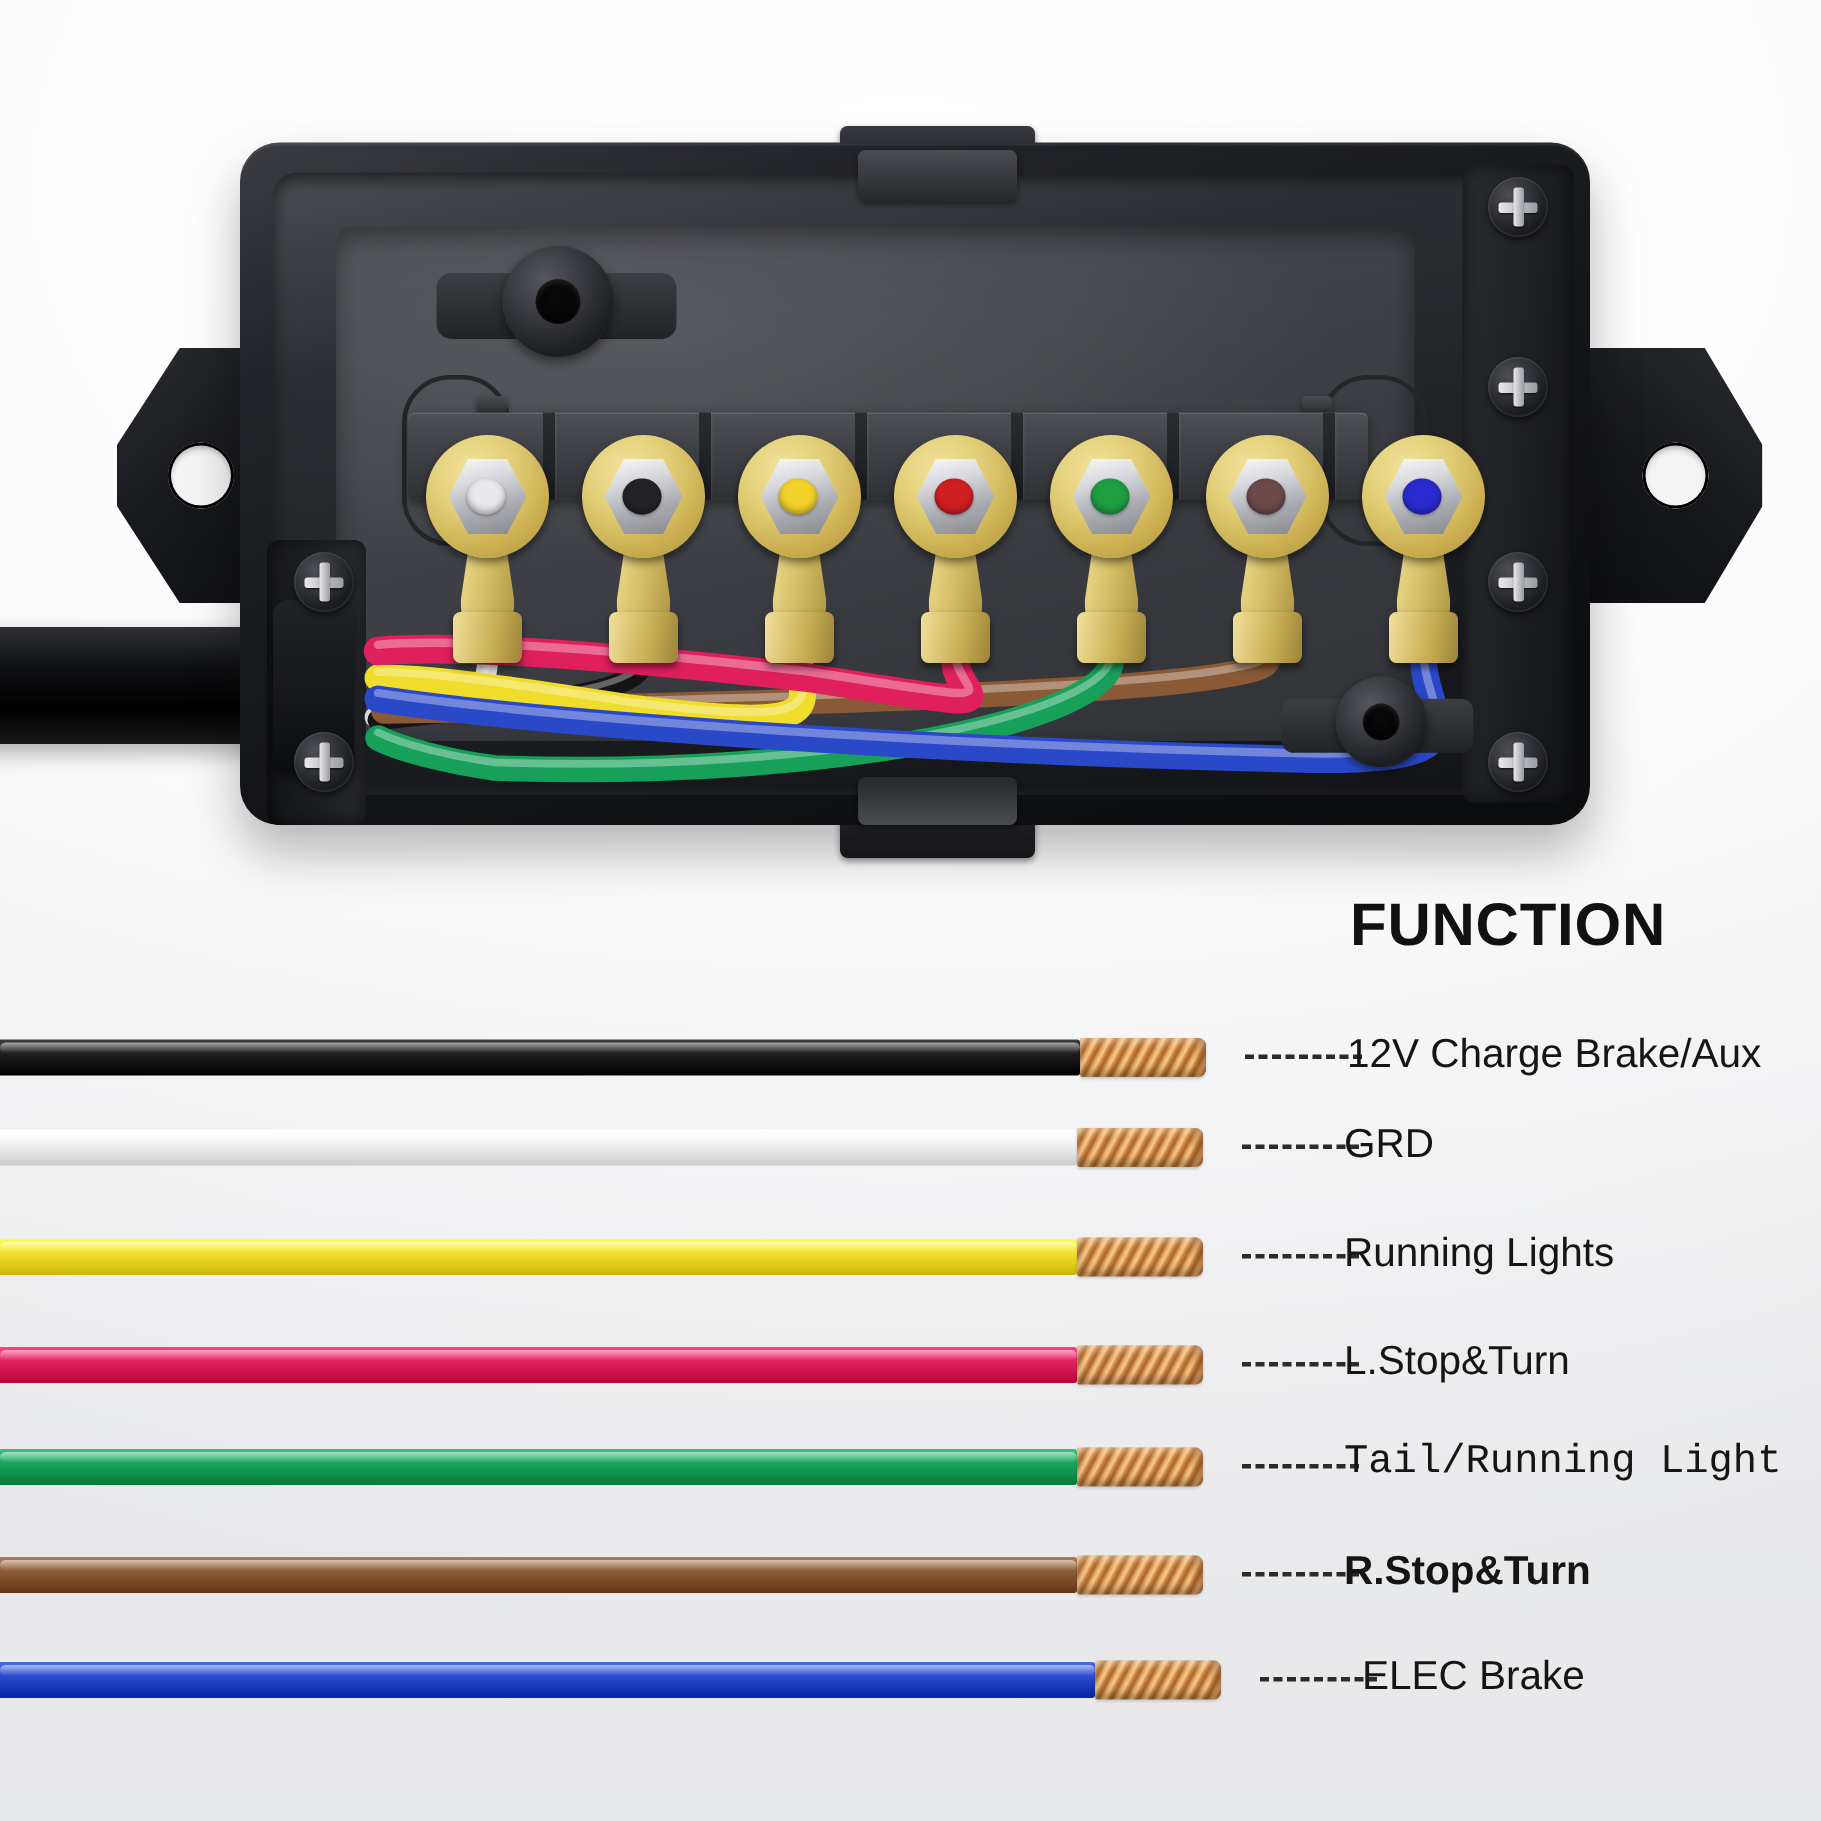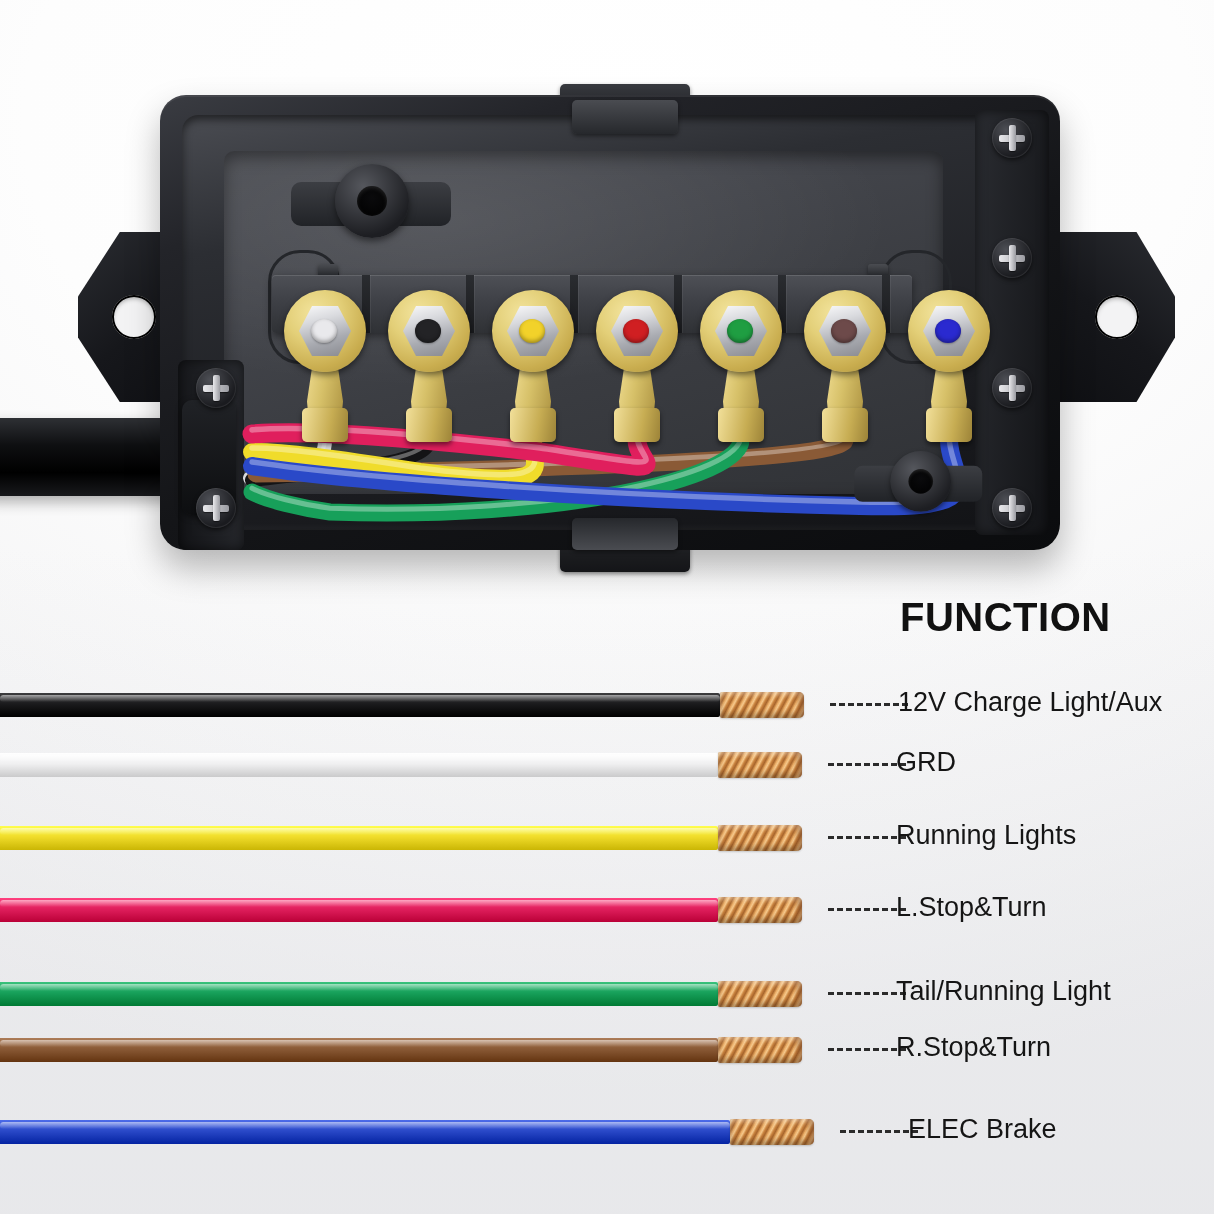--- a/index.html
+++ b/index.html
@@ -394,52 +394,52 @@
     </div>
 </div>
 
 <div id="legend">
   <div id="function-title">FUNCTION</div>
   <div id="legend-rows">
       <div class="leg-row" style="top: 95px;">
         <div class="leg-wire" style="width: 720px; background: linear-gradient(rgb(61, 61, 63) 0%, rgb(27, 27, 29) 45%, rgb(0, 0, 0) 100%);"></div>
         <div class="leg-copper" style="left: 720px;"></div>
         <div class="leg-dash" style="left: 830px;"></div>
-        <div class="leg-label" style="left: 898px;">12V Charge Light/Aux</div>
+        <div class="leg-label" style="left: 898px;">12V Charge Brake/Aux</div>
       </div>
       <div class="leg-row" style="top: 155px;">
         <div class="leg-wire" style="width: 718px; background: linear-gradient(rgb(255, 255, 255) 0%, rgb(240, 240, 241) 45%, rgb(202, 202, 203) 100%);"></div>
         <div class="leg-copper" style="left: 718px;"></div>
         <div class="leg-dash" style="left: 828px;"></div>
         <div class="leg-label" style="left: 896px;"> GRD</div>
       </div>
       <div class="leg-row" style="top: 228px;">
         <div class="leg-wire" style="width: 718px; background: linear-gradient(rgb(255, 254, 76) 0%, rgb(240, 220, 42) 45%, rgb(202, 182, 4) 100%);"></div>
         <div class="leg-copper" style="left: 718px;"></div>
         <div class="leg-dash" style="left: 828px;"></div>
         <div class="leg-label" style="left: 896px;">Running Lights</div>
       </div>
       <div class="leg-row" style="top: 300px;">
         <div class="leg-wire" style="width: 718px; background: linear-gradient(rgb(255, 65, 127) 0%, rgb(224, 31, 93) 45%, rgb(186, 0, 55) 100%);"></div>
         <div class="leg-copper" style="left: 718px;"></div>
         <div class="leg-dash" style="left: 828px;"></div>
         <div class="leg-label" style="left: 896px;">L.Stop&amp;Turn</div>
       </div>
-      <div class="leg-row" style="top: 384px;">
+      <div class="leg-row" style="top: 368px; font-family: Liberation Mono, monospace;">
         <div class="leg-wire" style="width: 718px; background: linear-gradient(rgb(57, 194, 124) 0%, rgb(23, 160, 90) 45%, rgb(0, 122, 52) 100%);"></div>
         <div class="leg-copper" style="left: 718px;"></div>
         <div class="leg-dash" style="left: 828px;"></div>
         <div class="leg-label" style="left: 896px;">Tail/Running Light</div>
       </div>
-      <div class="leg-row" style="top: 440px;">
+      <div class="leg-row" style="top: 440px; font-weight: bold;">
         <div class="leg-wire" style="width: 718px; background: linear-gradient(rgb(172, 124, 88) 0%, rgb(138, 90, 54) 45%, rgb(100, 52, 16) 100%);"></div>
         <div class="leg-copper" style="left: 718px;"></div>
         <div class="leg-dash" style="left: 828px;"></div>
         <div class="leg-label" style="left: 896px;">R.Stop&amp;Turn</div>
       </div>
-      <div class="leg-row" style="top: 522px;">
+      <div class="leg-row" style="top: 510px;">
         <div class="leg-wire" style="width: 730px; background: linear-gradient(rgb(76, 107, 234) 0%, rgb(42, 73, 200) 45%, rgb(4, 35, 162) 100%);"></div>
         <div class="leg-copper" style="left: 730px;"></div>
         <div class="leg-dash" style="left: 840px;"></div>
         <div class="leg-label" style="left: 908px;">ELEC Brake</div>
       </div>
     </div>
 </div>
 
 </body></html>

